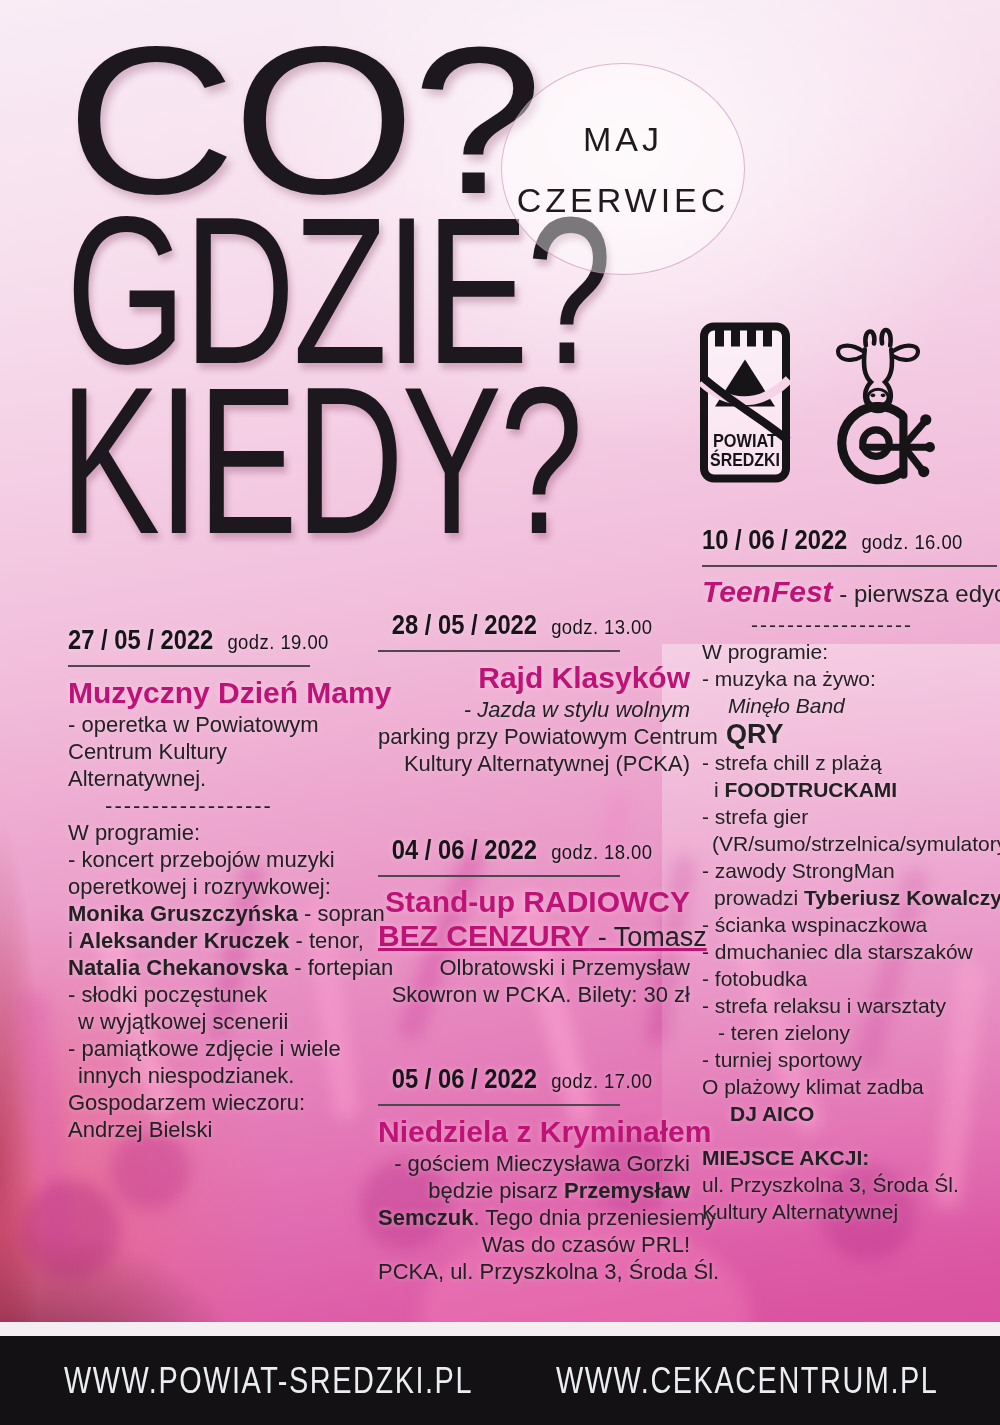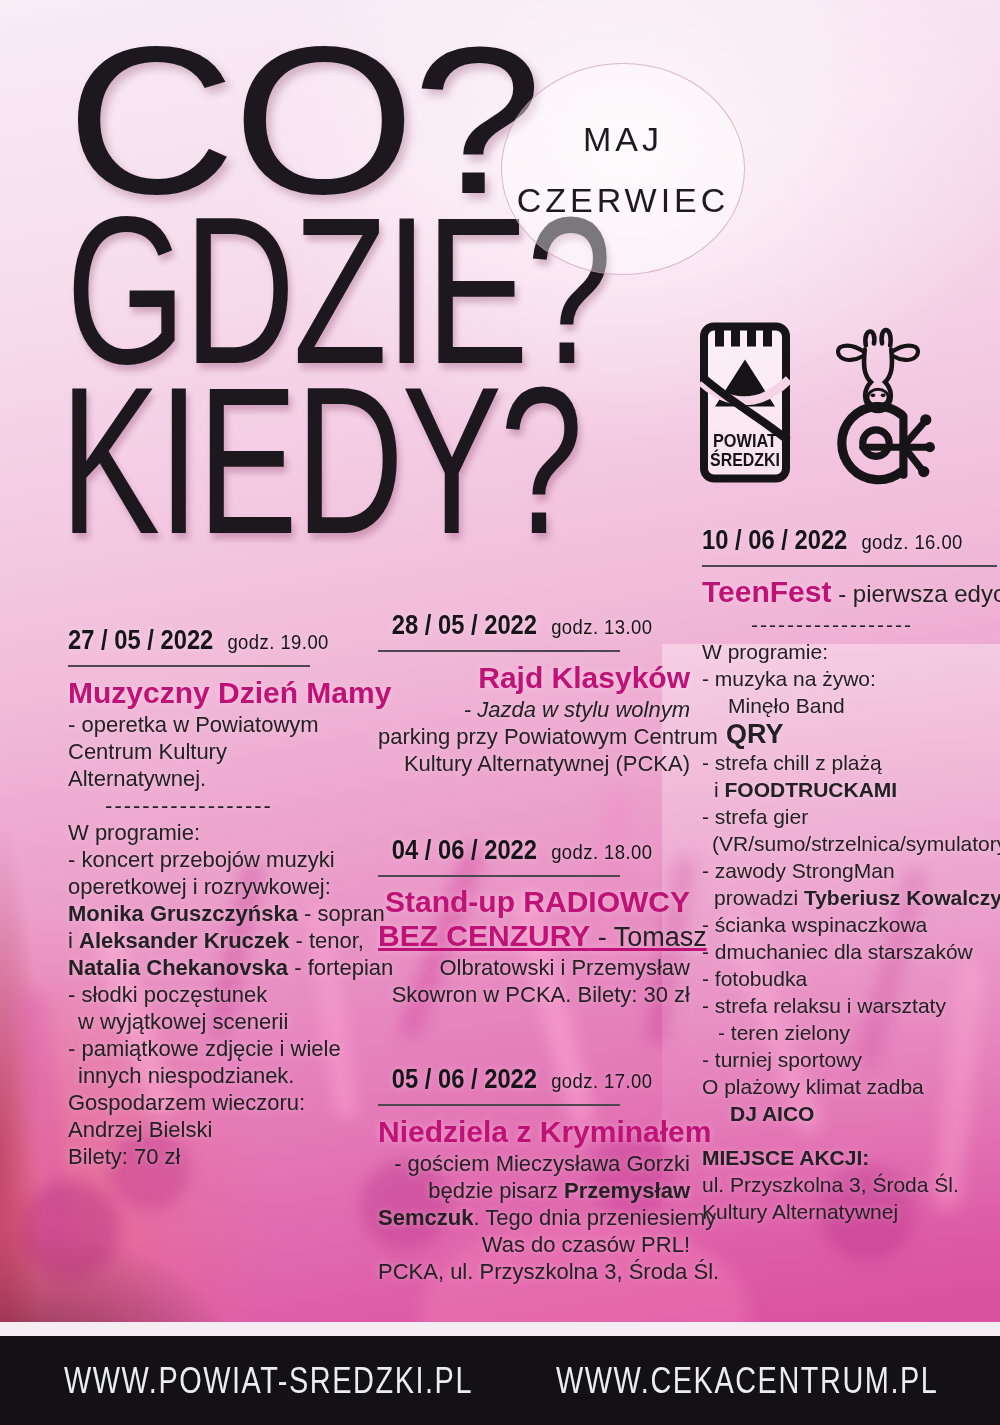--- a/index.html
+++ b/index.html
@@ -46,26 +46,26 @@
   .ev-title{margin-top:8px;font-size:30px;font-weight:700;line-height:36px;color:#bf1277;white-space:nowrap;}
   .ev-title .after{font-size:27px;font-weight:400;color:#242124;}
   .ln{white-space:nowrap;}
   .lh34{line-height:34px;}
   .italic{font-style:italic;}
   .sep{width:242px;text-align:center;letter-spacing:2px;line-height:27px;}
   .col-right .sep{width:260px;line-height:26px;}
   .gap58{margin-top:58px;}
   .gap56{margin-top:56px;}
   .teen-row{margin-top:8px;line-height:34px;white-space:nowrap;}
-  .teen-row .tf{font-size:30px;font-weight:700;color:#bf1277;}
+  .teen-row .tf{font-size:30px;font-weight:700;color:#bf1277;font-style:italic;}
   .teen-row .tr{font-size:24px;}
   .teen-sub{font-size:24px;line-height:30px;white-space:nowrap;}
   .qry{font-size:27px;font-weight:700;line-height:30px;padding-left:24px;}
   .ind10{padding-left:10px;} .ind12{padding-left:12px;} .ind16{padding-left:16px;}
-  .ind26{padding-left:26px;} .ind28{padding-left:28px;}
+  .ind26{padding-left:26px;font-style:italic;} .ind28{padding-left:28px;}
   .venue{margin-top:17px;}
   .venue-label{font-weight:700;}
   b{font-weight:700;}
   
   .strip{position:absolute;left:0;top:1322px;width:1000px;height:14px;background:#f4eef2;}
   .footer{position:absolute;left:0;top:1336px;width:1000px;height:89px;background:#141114;}
   .url{position:absolute;top:24px;font-size:37px;font-weight:500;letter-spacing:2px;color:#eaeef0;
     transform:scaleX(.78);transform-origin:left;white-space:nowrap;}
   .url1{left:64px;} .url2{left:556px;}
 </style>
@@ -157,21 +157,20 @@
     <div class="ln">operetkowej i rozrywkowej:</div>
     <div class="ln"><b>Monika Gruszczyńska</b><span> - sopran</span></div>
     <div class="ln"><span>i </span><b>Aleksander Kruczek</b><span> - tenor,</span></div>
     <div class="ln"><b>Natalia Chekanovska</b><span> - fortepian</span></div>
     <div class="ln">- słodki poczęstunek</div>
     <div class="ln ind10">w wyjątkowej scenerii</div>
     <div class="ln">- pamiątkowe zdjęcie i wiele</div>
     <div class="ln ind10">innych niespodzianek.</div>
     <div class="ln">Gospodarzem wieczoru:</div>
     <div class="ln">Andrzej Bielski</div>
-    <div class="ln">Bilety: 70 zł</div>
   </div>
 
   <div class="col col-mid">
     <div class="date-row"><span>28 / 05 / 2022</span><span class="time">godz. 13.00</span></div>
     <div class="rule"></div>
     <div class="ev-title">Rajd Klasyków</div>
     <div class="ln italic">- Jazda w stylu wolnym</div>
     <div class="ln">parking przy Powiatowym Centrum</div>
     <div class="ln">Kultury Alternatywnej (PCKA)</div>
 

